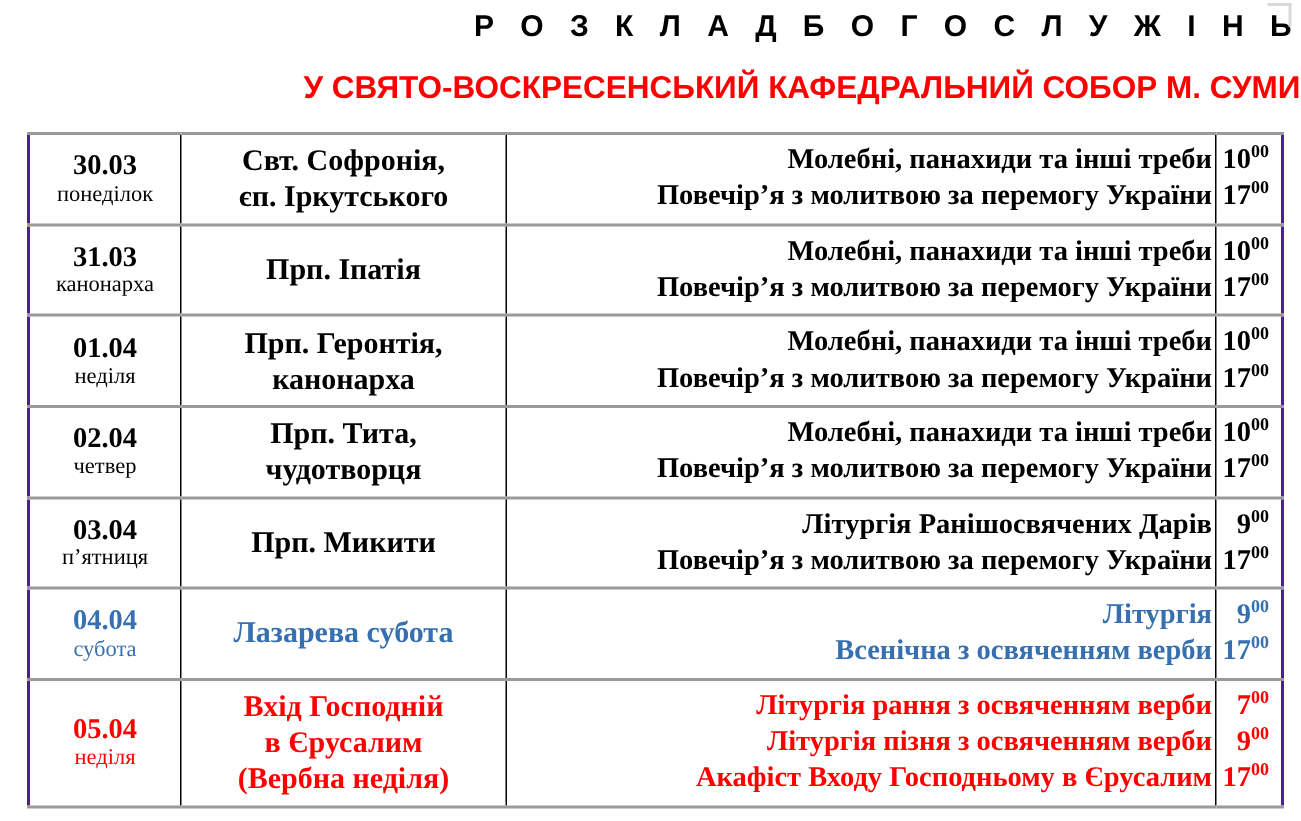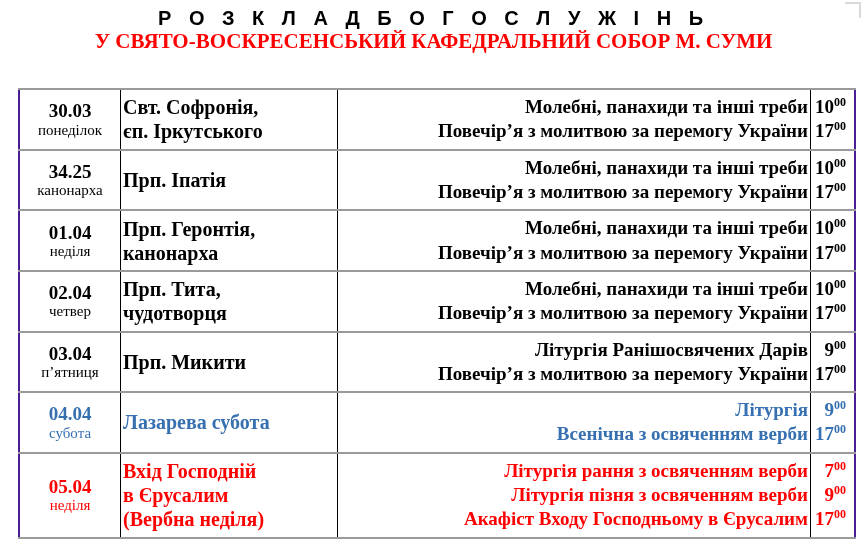--- a/index.html
+++ b/index.html
@@ -10,39 +10,39 @@
     overflow:hidden;
     position:relative;
   }
   .corner-mark{
     position:absolute;top:2px;right:6px;
     width:14px;height:14px;
     border-top:2px solid #d9d9d9;
     border-right:2px solid #d9d9d9;
   }
   .header{
-    text-align:center;
+    text-align:right;
     padding-top:7px;
   }
   .title-main{
     font-family:"Liberation Sans",sans-serif;
     font-weight:bold;
     font-size:20px;
     color:#000000;
     letter-spacing:6px;
     line-height:1.1;
     white-space:nowrap;
   }
   .title-sub{
-    font-family:Liberation Serif, serif;
+    font-family:Liberation Sans, sans-serif;
     font-weight:bold;
     font-size:21px;
     color:#ff0000;
     line-height:1.15;
-    margin-top:0;
+    margin-top:18px;
     white-space:nowrap;
   }
   .title-dates{
     font-family:"Liberation Sans",sans-serif;
     font-weight:bold;
     font-size:20px;
     color:#ff0000;
     text-decoration:underline;
     margin-top:12px;
     white-space:nowrap;
@@ -60,21 +60,21 @@
   }
   table.schedule tr{ }
   table.schedule td{
     border:1px solid #000000;
     border-top:2px solid #9a9a9a;
     border-bottom:2px solid #9a9a9a;
     padding:0;
     vertical-align:middle;
   }
   .c-date{width:100px;text-align:center;}
-  .c-feast{width:216px;text-align:left;}
+  .c-feast{width:216px;text-align:center;}
   .c-serv{width:472px;text-align:right;}
   .c-time{width:43px;text-align:right;font-family:Liberation Serif, serif;}
 
   .day-num{
     font-weight:bold;
     font-size:19px;
     line-height:1.12;
     display:block;
   }
   .day-name{
@@ -153,21 +153,21 @@
           <td class="c-time">
             <div class="cellpad">
               <span class="time-line"><span>10</span><sup>00</sup></span>
               <span class="time-line"><span>17</span><sup>00</sup></span>
             </div>
           </td>
         </tr>
         <tr class="row-black">
           <td class="c-date">
             <div class="cellpad">
-              <span class="day-num">34.25</span>
+              <span class="day-num">31.03</span>
               <span class="day-name">канонарха</span>
             </div>
           </td>
           <td class="c-feast">
             <div class="cellpad">
               <span class="feast-line">Прп. Іпатія</span>
             </div>
           </td>
           <td class="c-serv">
             <div class="cellpad">

